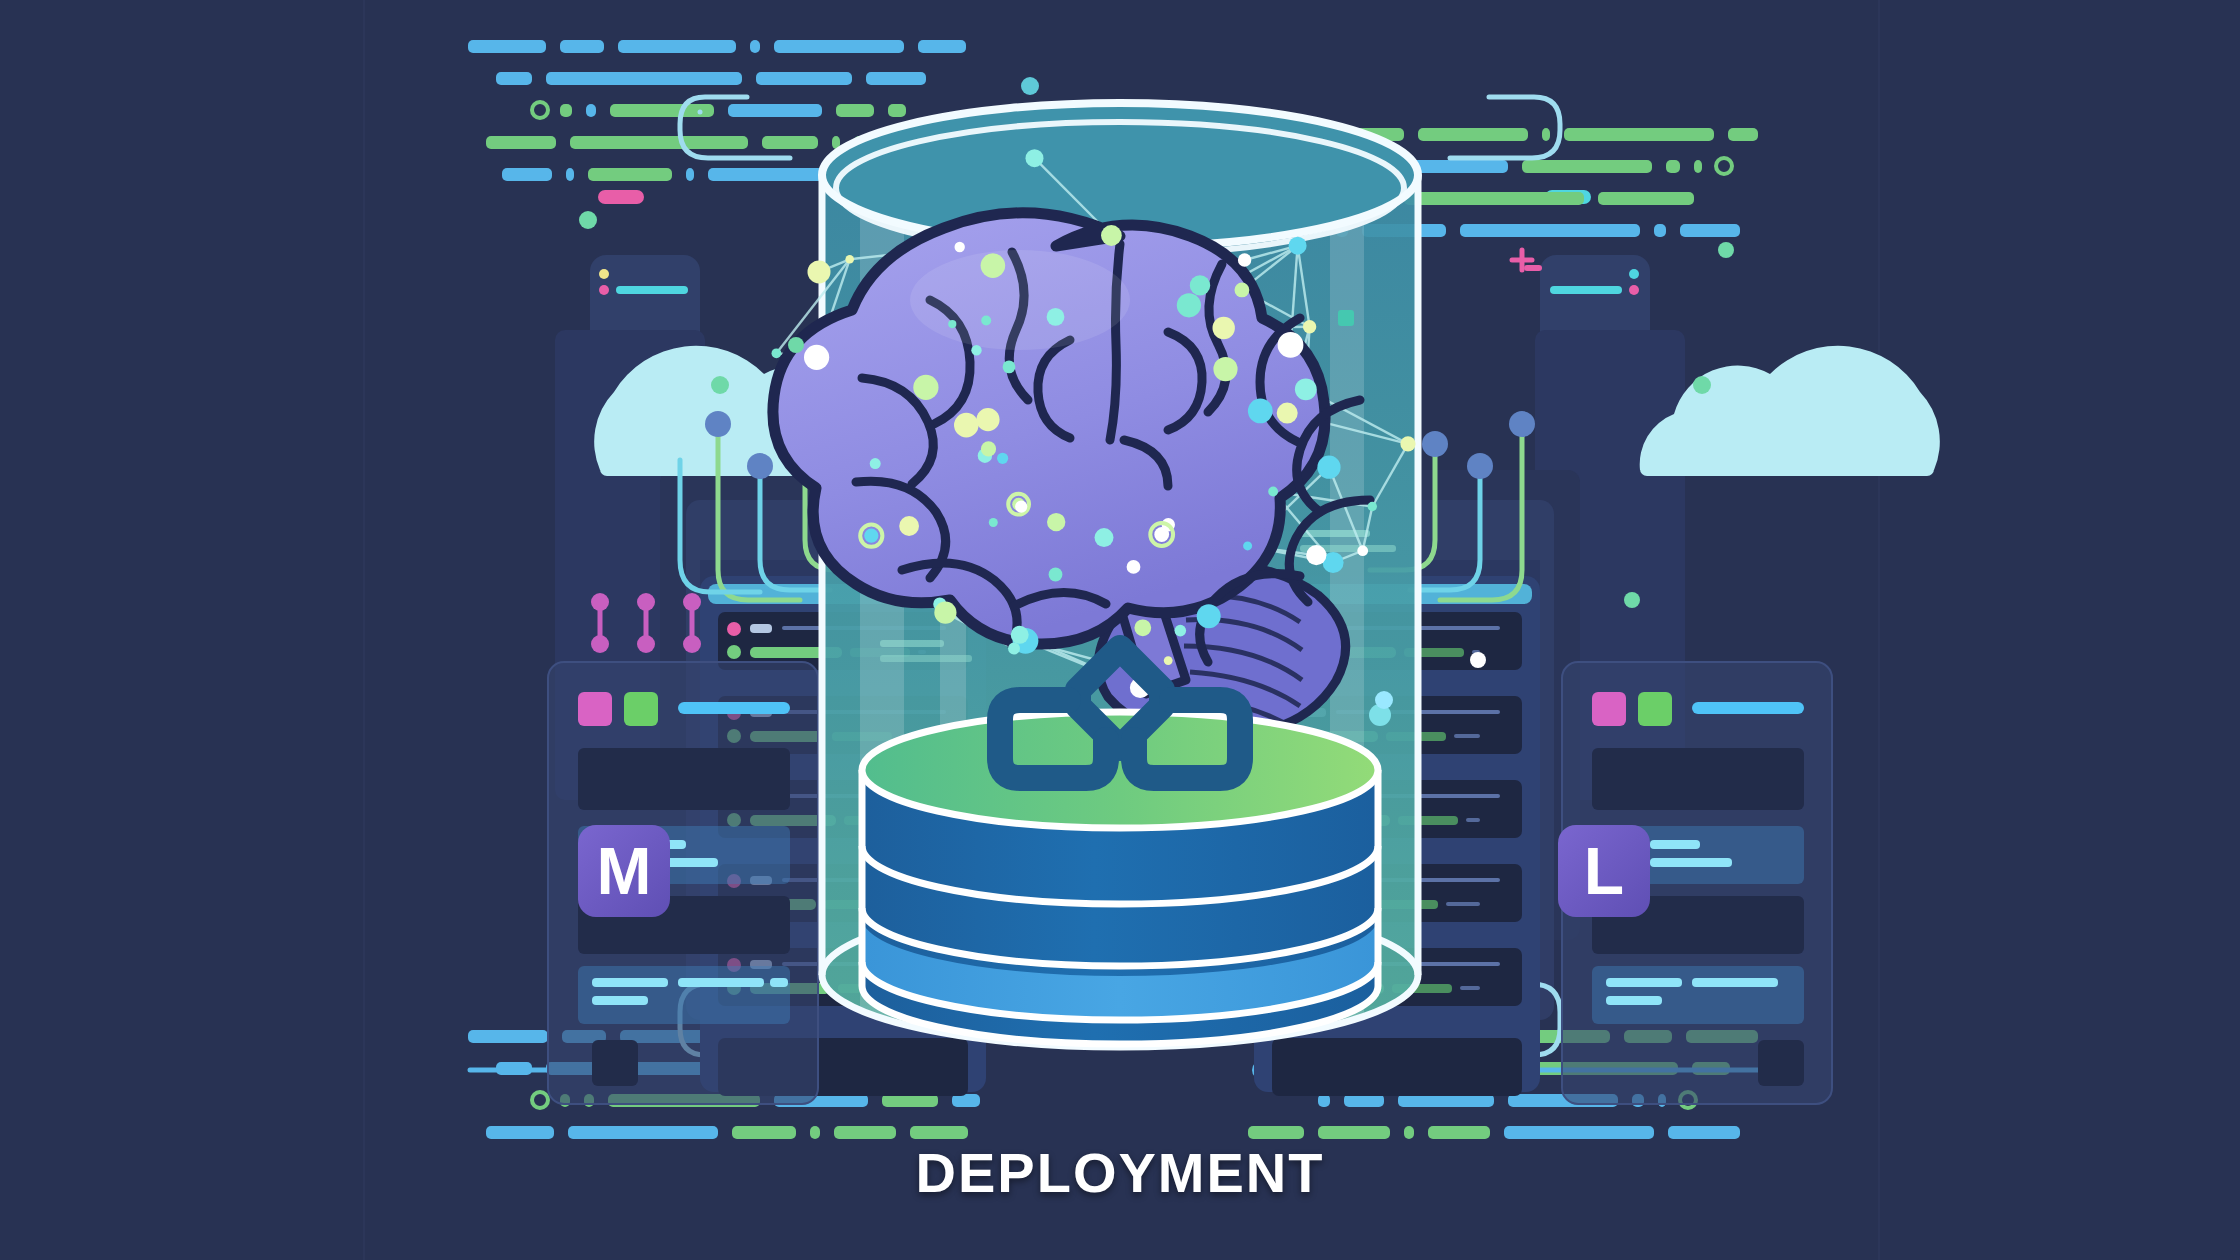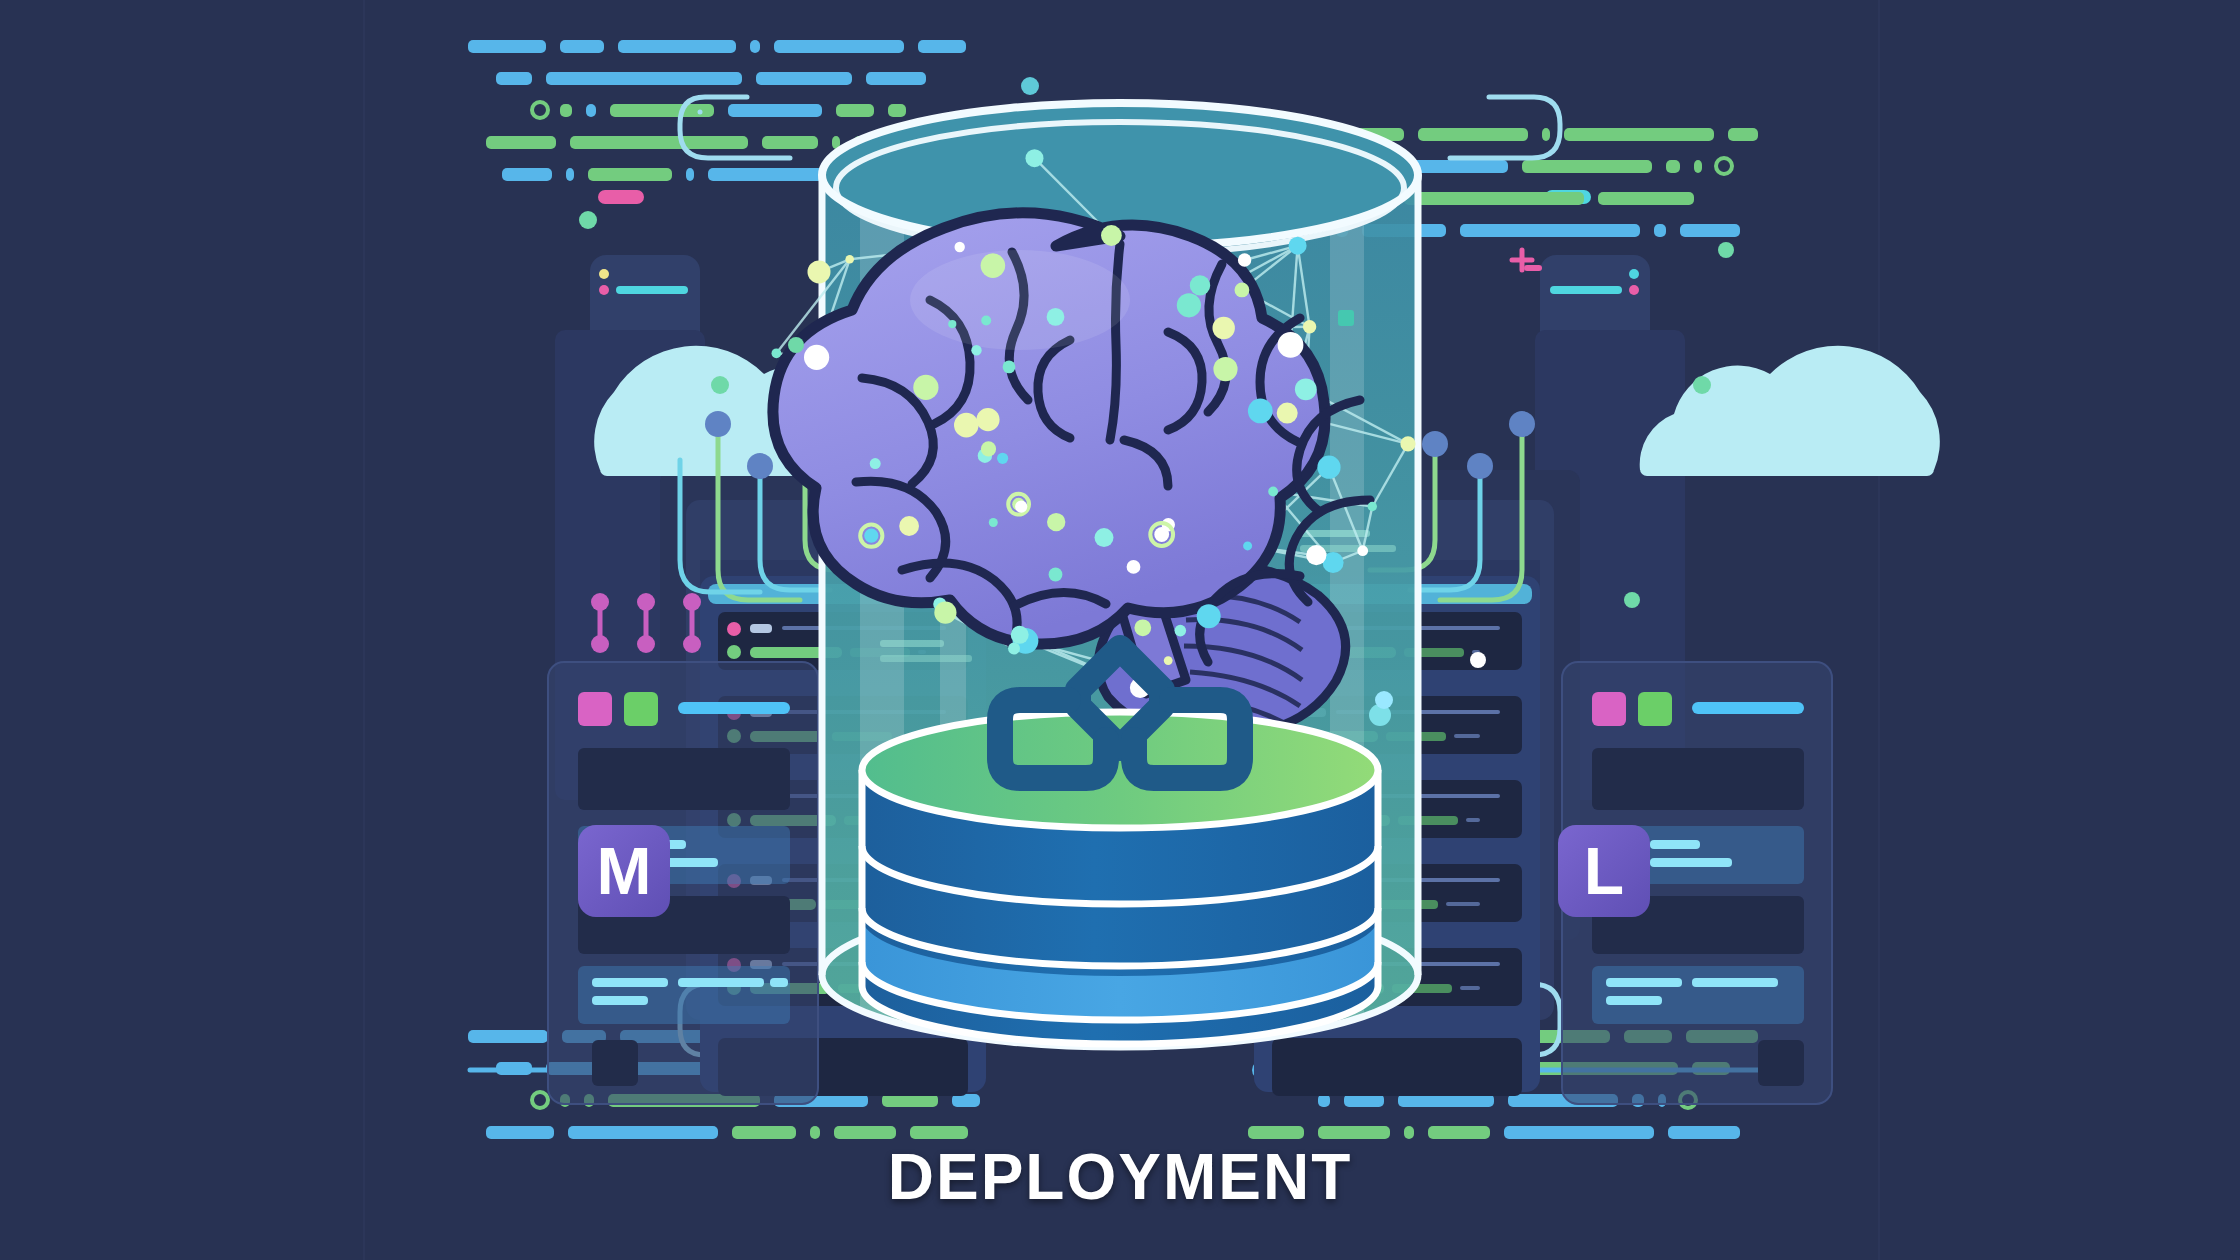--- a/index.html
+++ b/index.html
@@ -30,21 +30,21 @@
   
   .title {
     position: absolute;
     left: 0;
     right: 0;
     top: 1140px;
     text-align: center;
     color: #ffffff;
     font-family: "Liberation Sans", sans-serif;
     font-weight: bold;
-    font-size: 64px;
+    font-size: 56px;
     letter-spacing: 2px;
     text-shadow: 0 3px 7px rgba(0,0,0,0.45);
     user-select: none;
   }
   
   .badge-letter {
     position: absolute;
     width: 92px;
     height: 92px;
     line-height: 92px;

